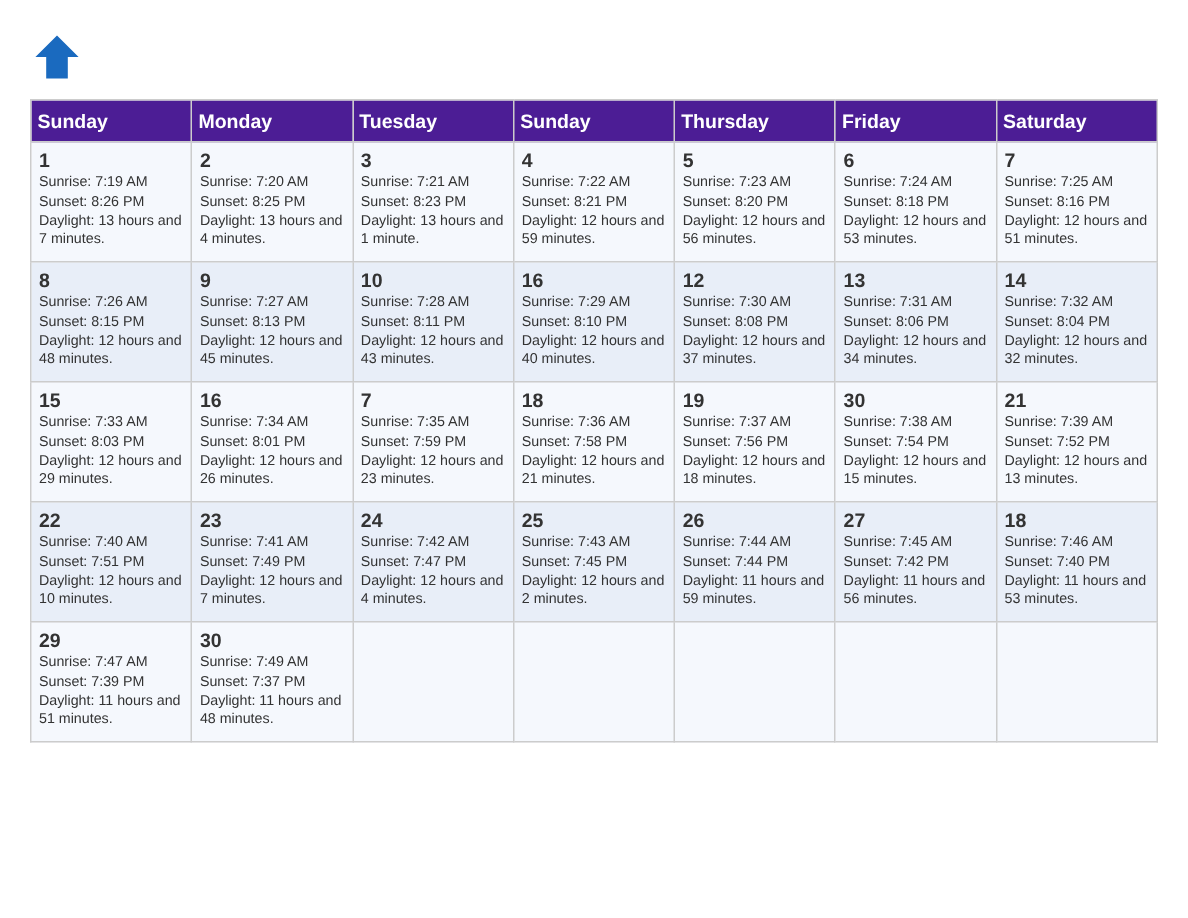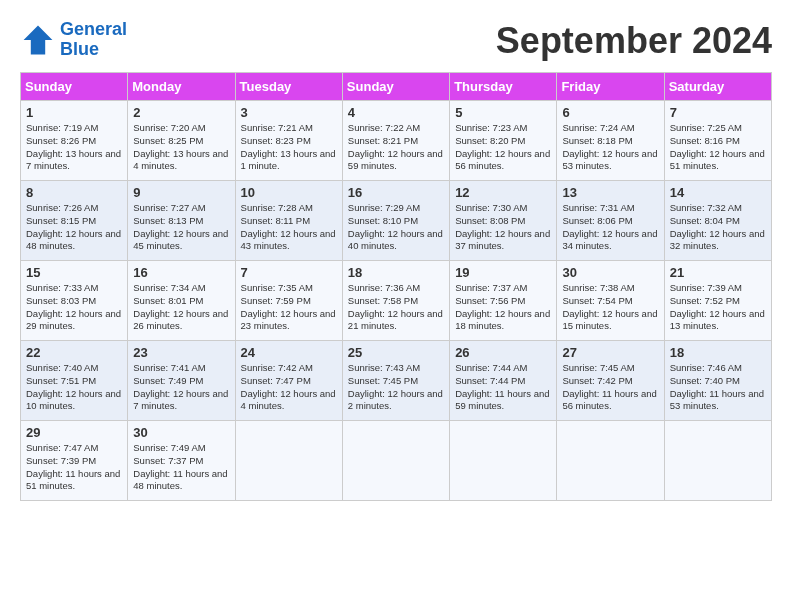--- a/index.html
+++ b/index.html
@@ -45,21 +45,21 @@
     .location {
       font-size: 14px;
       color: #555;
     }
     table {
       width: 100%;
       border-collapse: collapse;
       table-layout: fixed;
     }
     thead tr th {
-      background-color: #d946ef;
+      background-color: #4c1d95;
       color: #fff;
       font-size: 13px;
       font-weight: bold;
       padding: 6px 4px;
       text-align: left;
       border: 1px solid #ccc;
     }
     tbody tr td {
       border: 1px solid #ccc;
       vertical-align: top;
@@ -87,27 +87,22 @@
     }
   </style>
 </head>
 <body>
 
 <div class="header">
   <div class="logo">
     <svg class="logo-icon" viewBox="0 0 40 40">
       <polygon points="20,4 36,20 28,20 28,36 12,36 12,20 4,20" fill="#1a6abf"></polygon>
     </svg>
-    <div class="logo-text">
-      <span style="color:#1a6abf">General</span><br>
-      <span>Blue</span>
-    </div>
   </div>
   <div class="title-block">
-    <div class="month-year">September 2024</div>
   </div>
 </div>
 
 <table>
   <thead>
     <tr>
     <th>Sunday</th>
         <th>Monday</th>
         <th>Tuesday</th>
         <th>Sunday</th>

